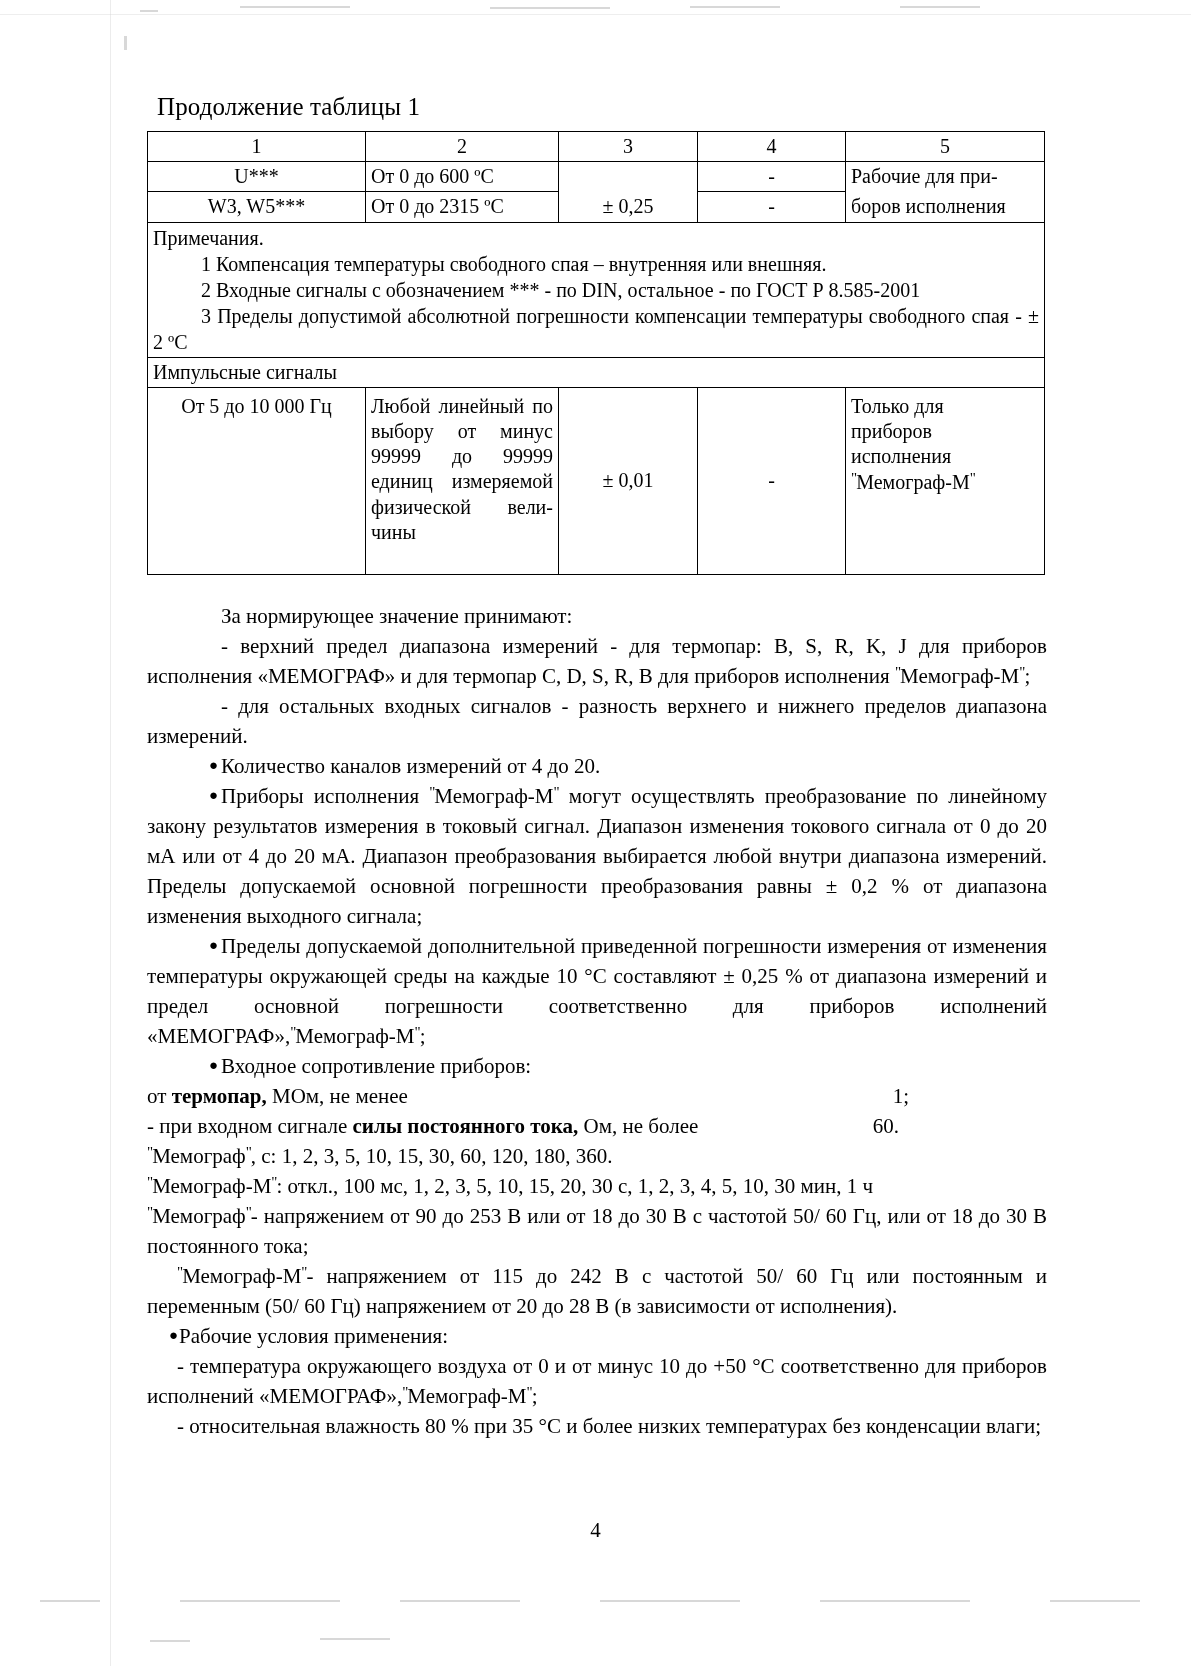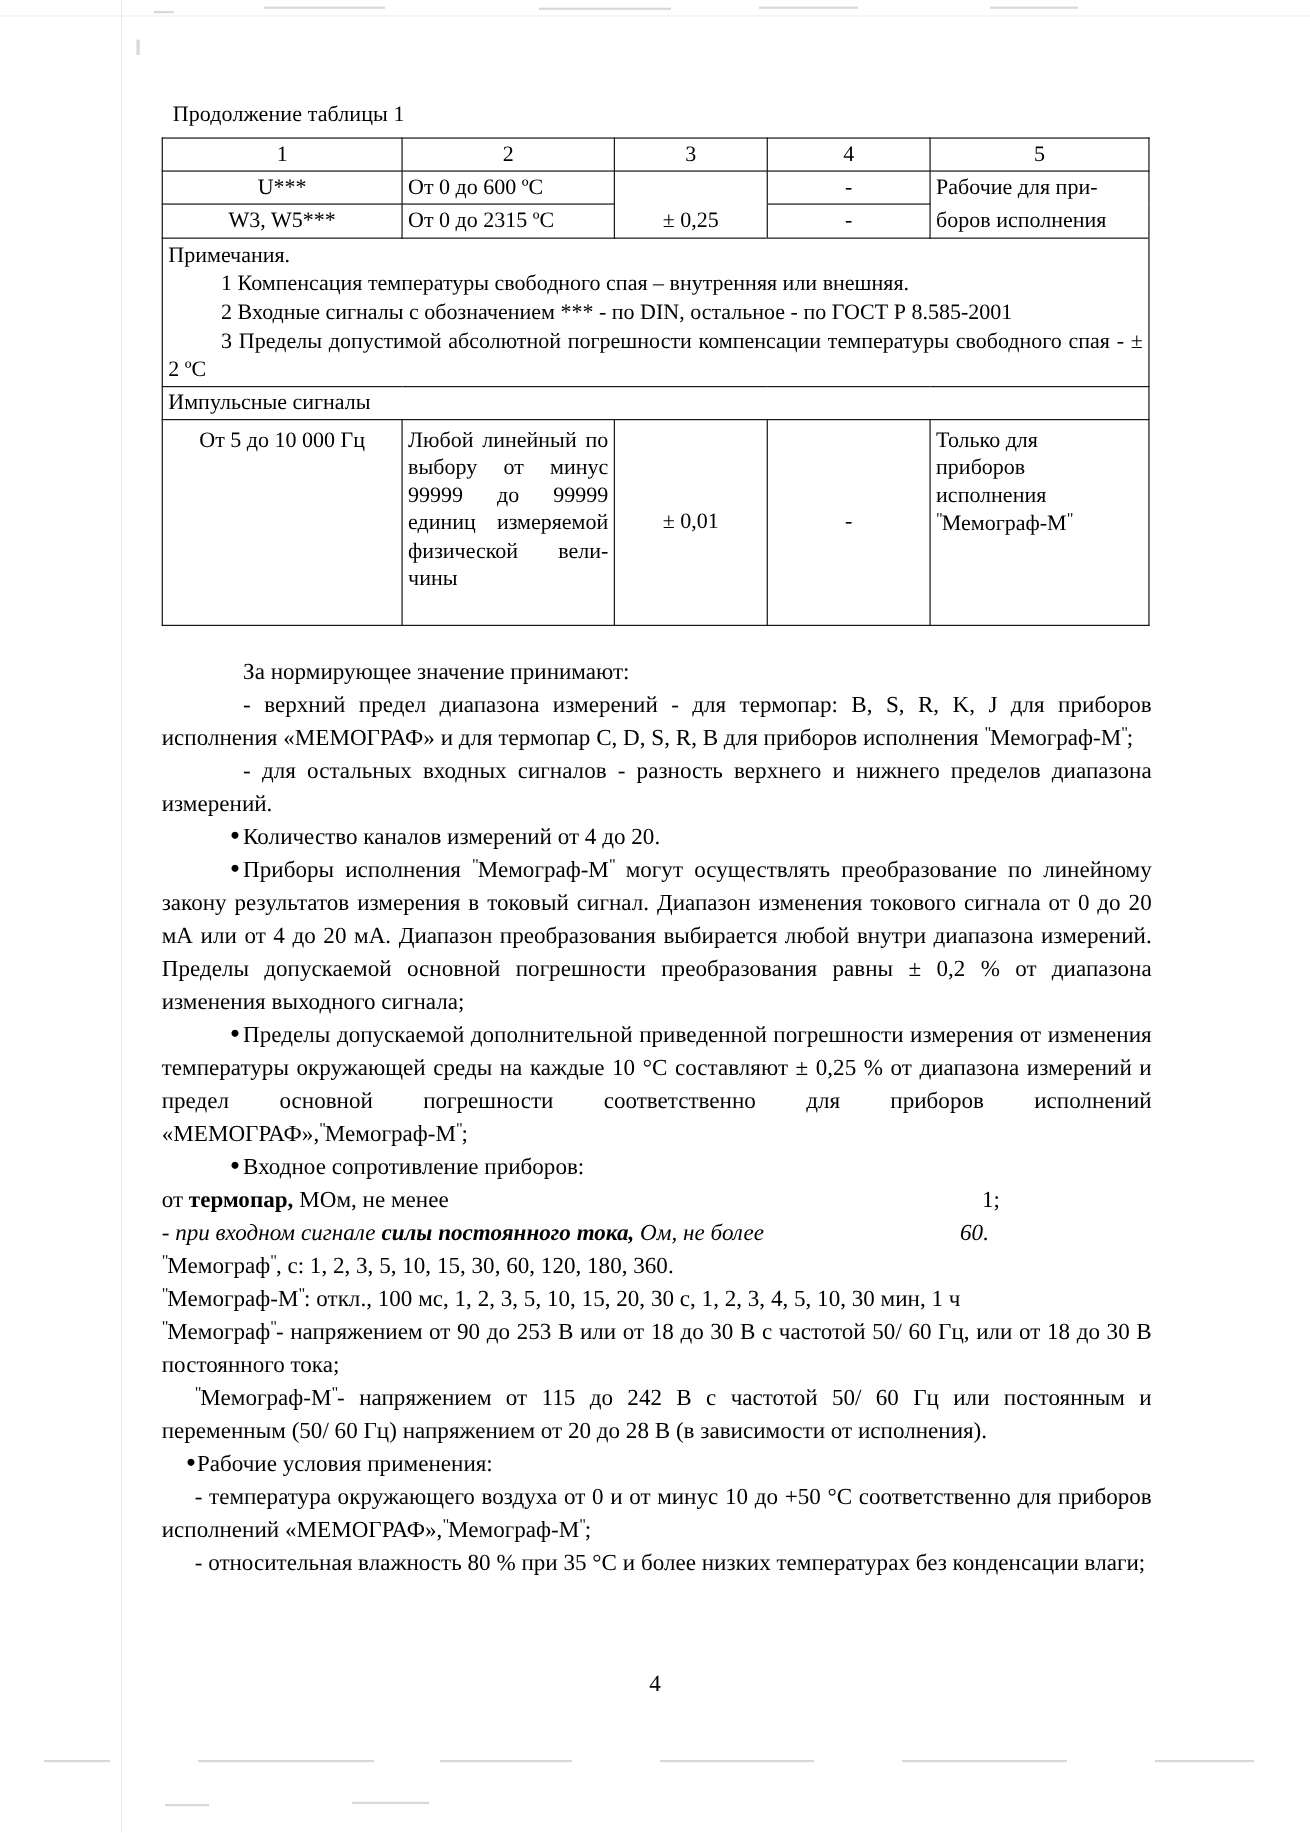--- a/index.html
+++ b/index.html
@@ -36,21 +36,21 @@
   }
 
   .content {
     position: absolute;
     left: 147px;
     top: 92px;
     width: 900px;
   }
 
   .caption {
-    font-size: 20px;
+    font-size: 25px;
     line-height: 1.2;
     margin: 0 0 9px 10px;
     letter-spacing: .1px;
   }
 
   
   table.spec {
     border-collapse: collapse;
     width: 897px;
     table-layout: fixed;
@@ -276,21 +276,21 @@
       <p class="bullet-row"><span class="bul"><span class="bul-dot">●</span></span><span class="bullet-body">Пределы допускаемой дополнительной приведенной погрешности измерения от изменения температуры окружающей среды на каждые 10 °С составляют ± 0,25 % от диапазона измерений и предел основной погрешности соответственно для приборов исполнений «МЕМОГРАФ»,</span><span class="qm">"</span><span>Мемограф-М</span><span class="qm">"</span><span>;</span></p>
 
       <p class="bullet-row"><span class="bul"><span class="bul-dot">●</span></span><span class="bullet-body">Входное сопротивление приборов:</span></p>
 
 
       <p class="kv">
           <span class="kv-l"><span>от </span><b>термопар,</b><span> МОм, не менее</span></span>
           <span class="kv-r">1;</span>
         </p>
 
-      <p class="kv" style="text-indent:24px;font-style:italic;">
+      <p class="kv" style="text-indent:24px;">
           <span class="kv-l"><span>- при входном сигнале </span><b>силы постоянного тока,</b><span> Ом, не более</span></span>
           <span class="kv-r" style="padding-right:148px;">60.</span>
         </p>
 
 
       <p class="p-noind"><span class="qm">"</span><span>Мемограф</span><span class="qm">"</span><span>, с: 1, 2, 3, 5, 10, 15, 30, 60, 120, 180, 360.</span></p>
 
       <p class="p-noind"><span class="qm">"</span><span>Мемограф-М</span><span class="qm">"</span><span>: откл., 100 мс, 1, 2, 3, 5, 10, 15, 20, 30 с, 1, 2, 3, 4, 5, 10, 30 мин, 1 ч</span></p>
 
 

